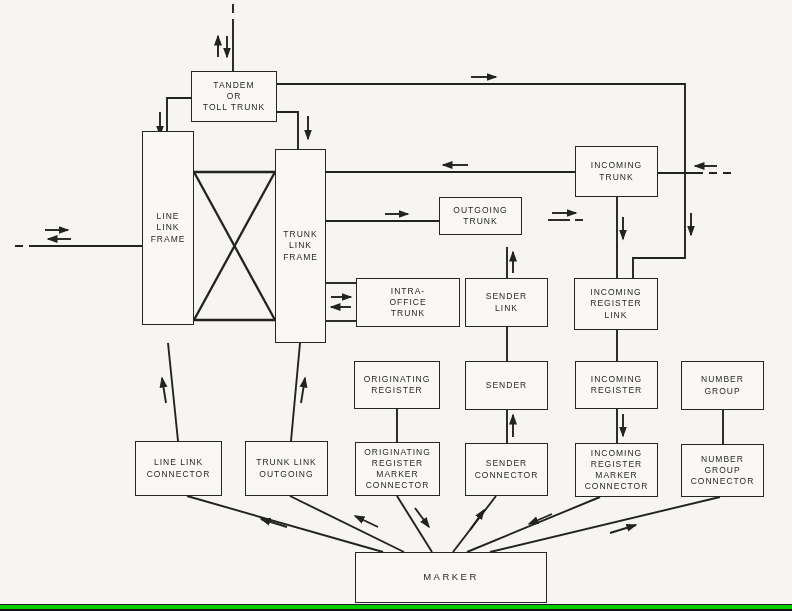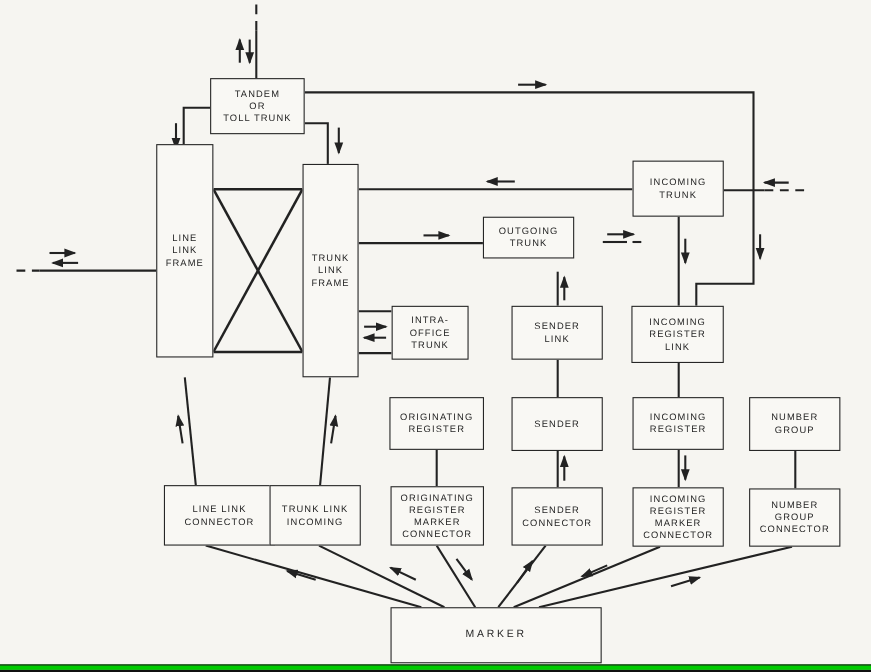--- a/index.html
+++ b/index.html
@@ -155,21 +155,21 @@
   <div class="box" style="left:275px;top:149px;width:51px;height:194px">TRUNK
 LINK
 FRAME</div>
 
   <div class="box" style="left:575px;top:146px;width:83px;height:51px">INCOMING
 TRUNK</div>
 
   <div class="box" style="left:439px;top:197px;width:83px;height:38px">OUTGOING
 TRUNK</div>
 
-  <div class="box" style="left:356px;top:278px;width:70px;height:49px">INTRA-
+  <div class="box" style="left:356px;top:278px;width:104px;height:49px">INTRA-
 OFFICE
 TRUNK</div>
 
   <div class="box" style="left:465px;top:278px;width:83px;height:49px">SENDER
 LINK</div>
 
   <div class="box" style="left:574px;top:278px;width:84px;height:52px">INCOMING
 REGISTER
 LINK</div>
 
@@ -177,25 +177,25 @@
 REGISTER</div>
 
   <div class="box" style="left:465px;top:361px;width:83px;height:49px">SENDER</div>
 
   <div class="box" style="left:575px;top:361px;width:83px;height:48px">INCOMING
 REGISTER</div>
 
   <div class="box" style="left:681px;top:361px;width:83px;height:49px">NUMBER
 GROUP</div>
 
-  <div class="box" style="left:149px;top:441px;width:101px;height:55px">LINE LINK
+  <div class="box" style="left:135px;top:441px;width:87px;height:55px">LINE LINK
 CONNECTOR</div>
 
   <div class="box" style="left:245px;top:441px;width:83px;height:55px">TRUNK LINK
-INCOMING</div>
+OUTGOING</div>
 
   <div class="box" style="left:355px;top:442px;width:85px;height:54px">ORIGINATING
 REGISTER
 MARKER
 CONNECTOR</div>
 
   <div class="box" style="left:465px;top:443px;width:83px;height:53px">SENDER
 CONNECTOR</div>
 
   <div class="box" style="left:575px;top:443px;width:83px;height:54px">INCOMING

